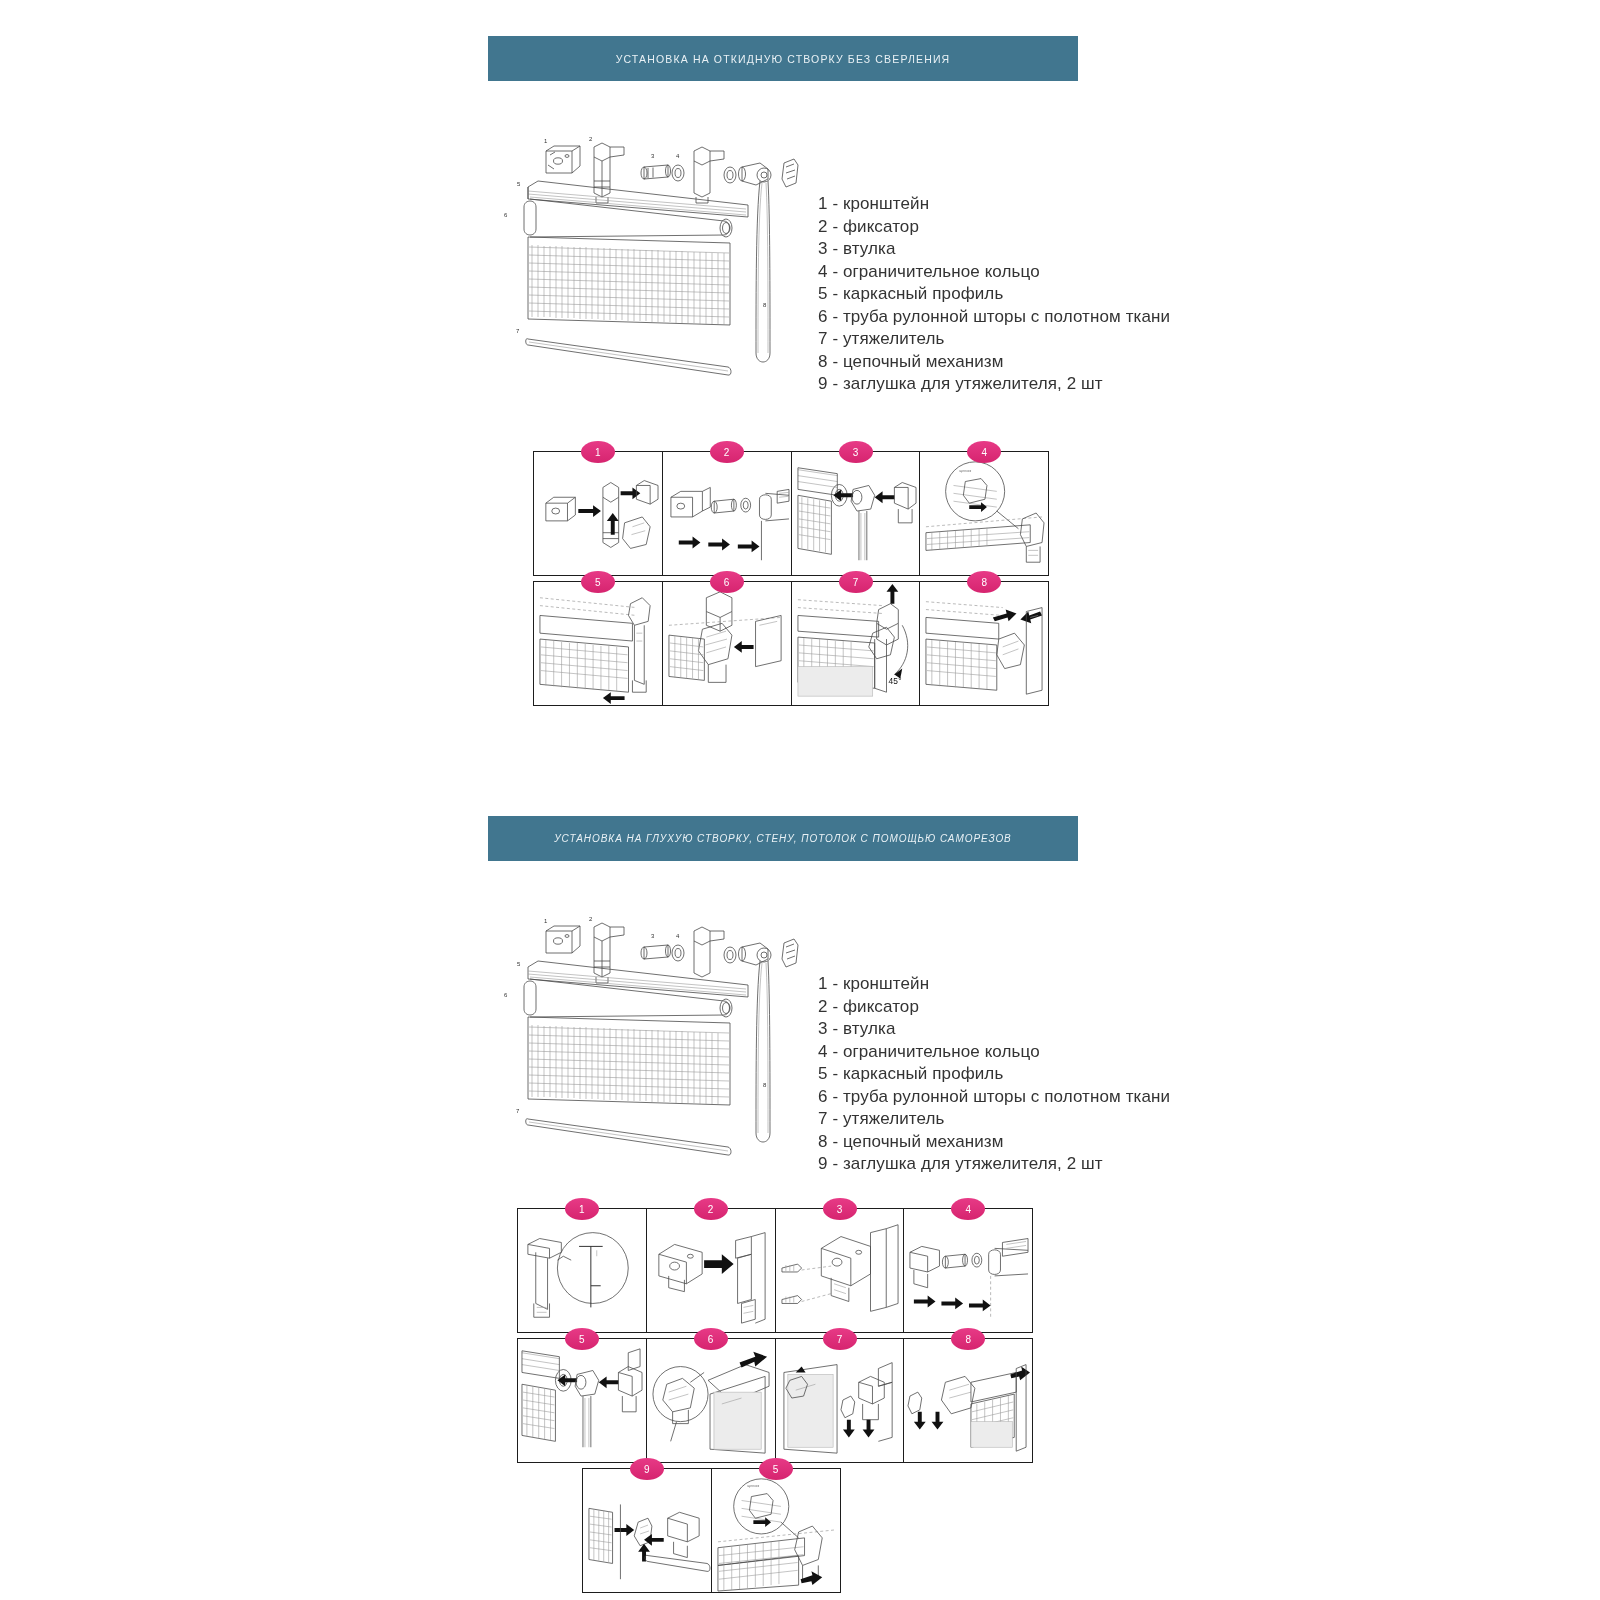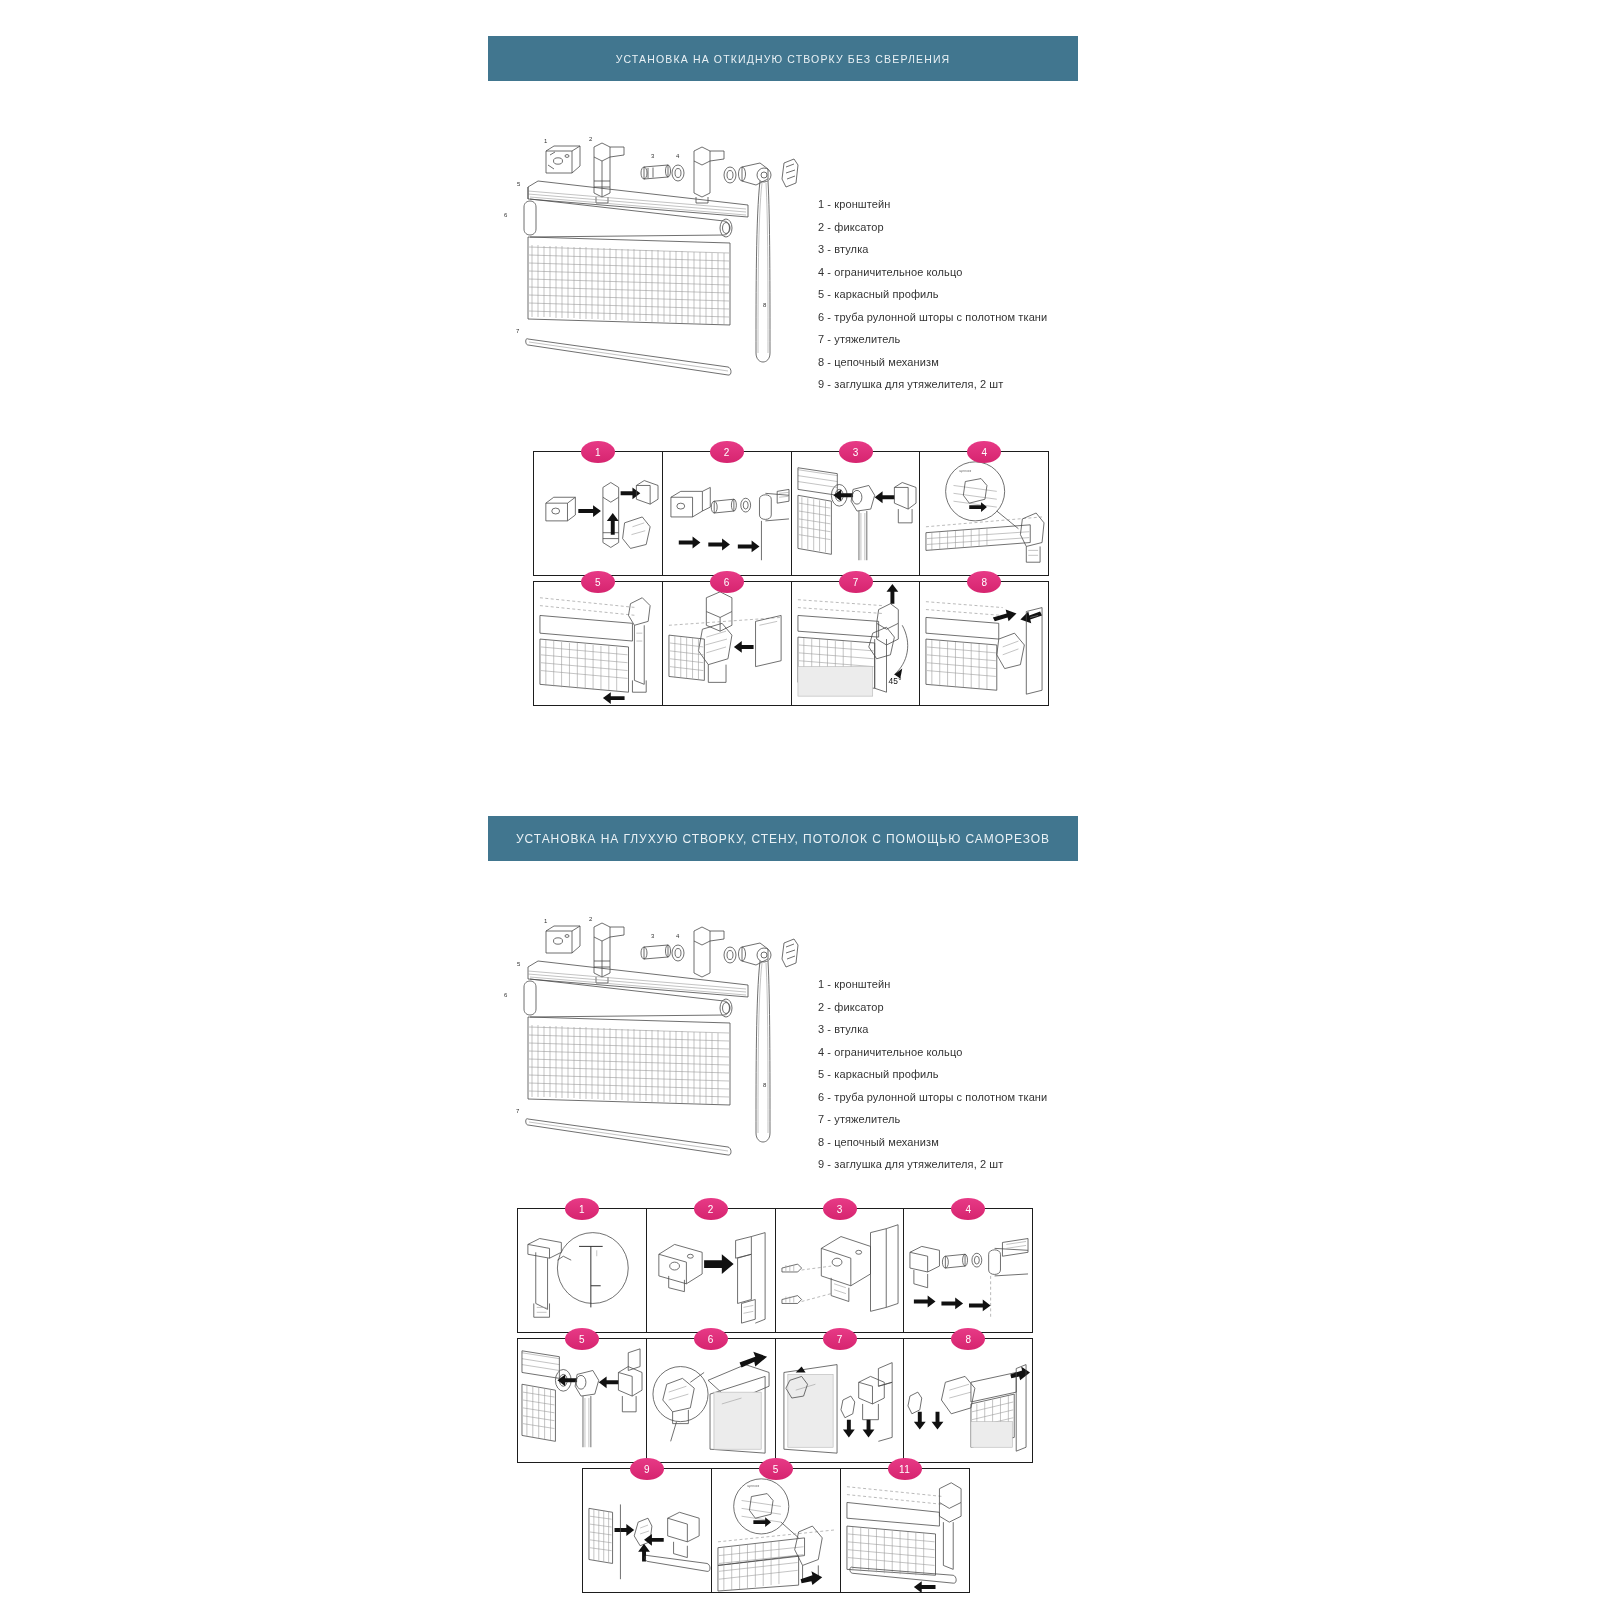--- a/index.html
+++ b/index.html
@@ -26,30 +26,30 @@
     display:flex;align-items:center;justify-content:center;
   }
   .hdr-text{
     color:#e9f1f5;
     font-size:10.5px;
     letter-spacing:1.15px;
     font-weight:400;
     white-space:nowrap;
     text-transform:uppercase;
   }
-  #section-b .hdr-text{font-size:12px;letter-spacing:.95px;}
+  #section-b .hdr-text{font-size:10px;letter-spacing:.95px;font-style:italic;}
 
   
   .diagram-wrap{position:absolute;left:488px;width:600px;}
   .exploded{position:absolute;left:10px;top:0;width:320px;height:300px;}
   .exploded svg{display:block;width:320px;height:300px;}
 
   .legend{position:absolute;left:330px;top:72px;}
   .legend-row{
-    font-size:11px;
+    font-size:17px;
     line-height:22.5px;
     color:#333333;
     white-space:nowrap;
     letter-spacing:.1px;
   }
 
   
   .steps{position:absolute;display:flex;flex-wrap:wrap;}
   .steprow{display:flex;}
   .step{
@@ -839,42 +839,17 @@
                   </g>
                 </g>
               <g>
                   <path class="ln" d="M88 64 L102 58 L112 70 L108 92 L92 98 L84 82 Z"></path>
                   <path class="ln" d="M92 98 L92 112 L108 112 L108 98"></path>
                 </g>
               <path class="arrow" d="M90 112 L102 108 L101 104 L112 110 L102 118 L101 114 L91 116 Z"></path>
             </svg>
           </div>
         </div>
-        <div class="step">
-          <div class="badge">11</div>
-          <div class="step-art">
-            <svg viewBox="0 0 130 125">
-              <path class="dsh" d="M6 18 L104 28 M6 26 L104 36"></path>
-              <g>
-                  <path class="ln" d="M6 34 L100 44 L100 58 L6 50 Z"></path>
-                <path class="ln" d="M6 58 L96 66 L96 108 L6 102 Z"></path>
-                <g class="lnl">
-                    <path d="M12 59 L12 103 M20 60 L20 104 M28 61 L28 104 M36 61 L36 105 M44 62 L44 106 M52 63 L52 106 M60 63 L60 107 M68 64 L68 107 M76 65 L76 108 M84 65 L84 108"></path>
-                    <path d="M7 66 L95 74 M7 74 L95 82 M7 82 L95 90 M7 90 L95 98"></path>
-                  </g>
-                </g>
-              <g>
-                  <path class="ln" d="M100 20 L112 14 L122 20 L122 34 L110 40 L100 34 Z"></path>
-                  <path class="ln" d="M100 34 L100 48 L110 54 L122 48 L122 34"></path>
-                  <path class="ln" d="M104 54 L104 98 L114 102 L114 54"></path>
-                </g>
-              <g>
-                  <path class="ln" d="M12 100 C8 98 8 106 12 106 L114 116 C118 117 118 109 114 108 Z"></path>
-                </g>
-              <path class="arrow" d="M96 118 L82 118 L82 114 L74 120 L82 126 L82 122 L96 122 Z"></path>
-            </svg>
-          </div>
-        </div>
       </div>
     </div>
   </div>
 
 </div>
 
 </body></html>

